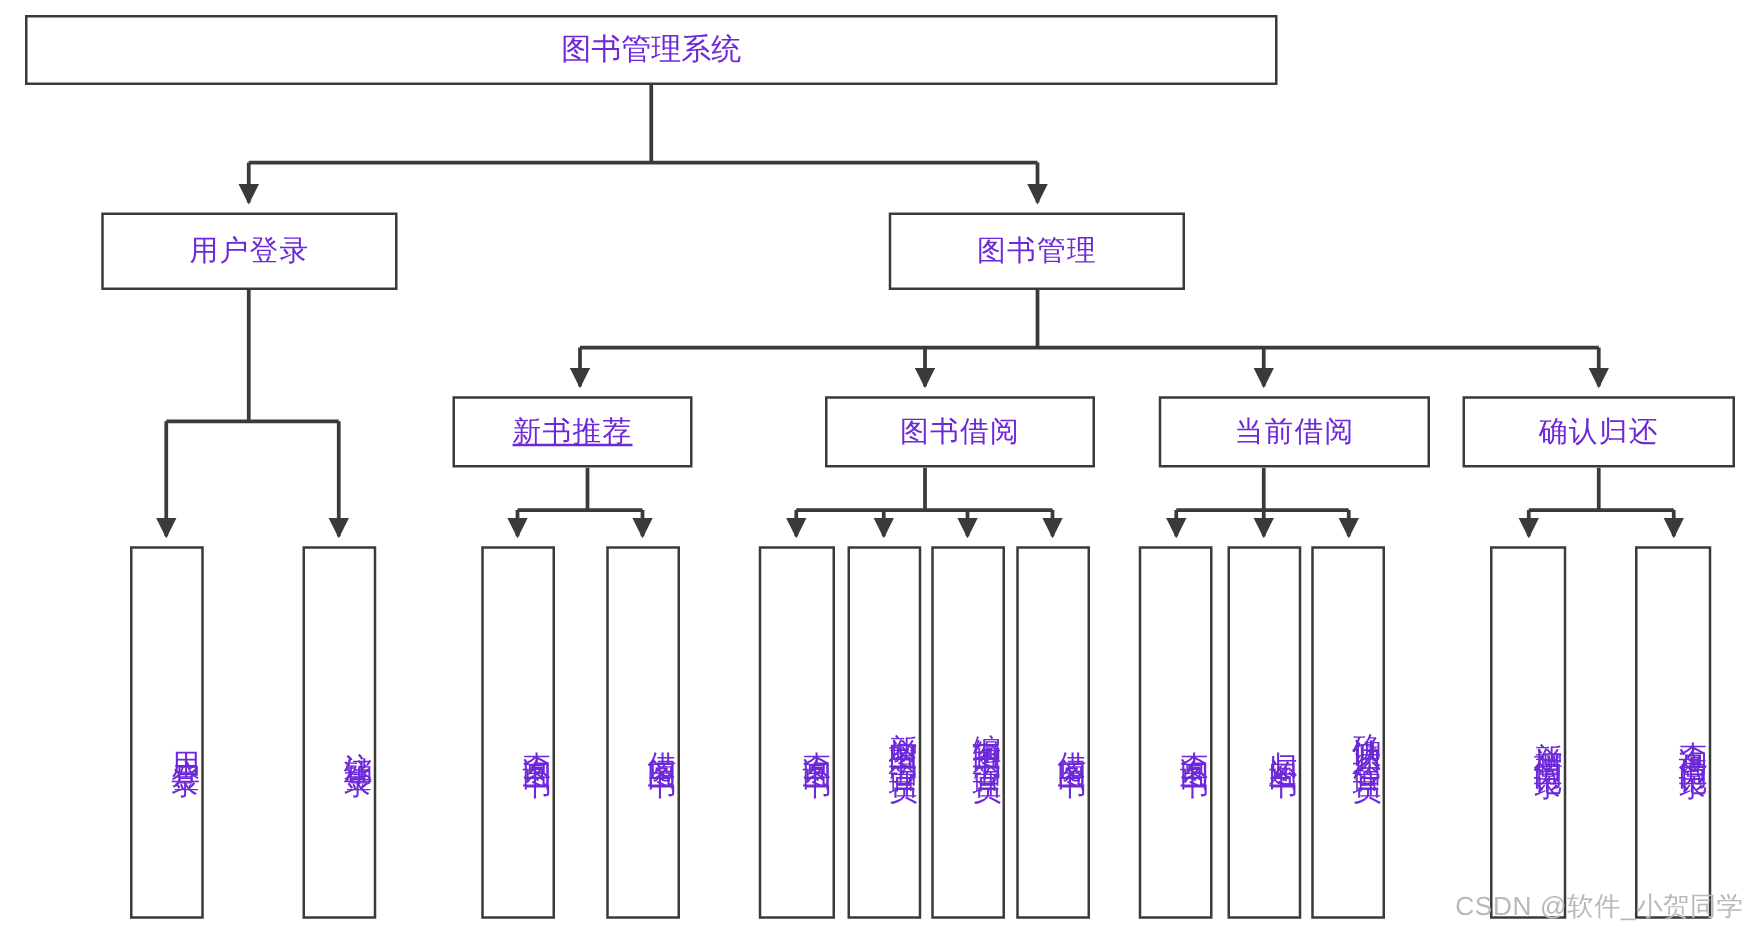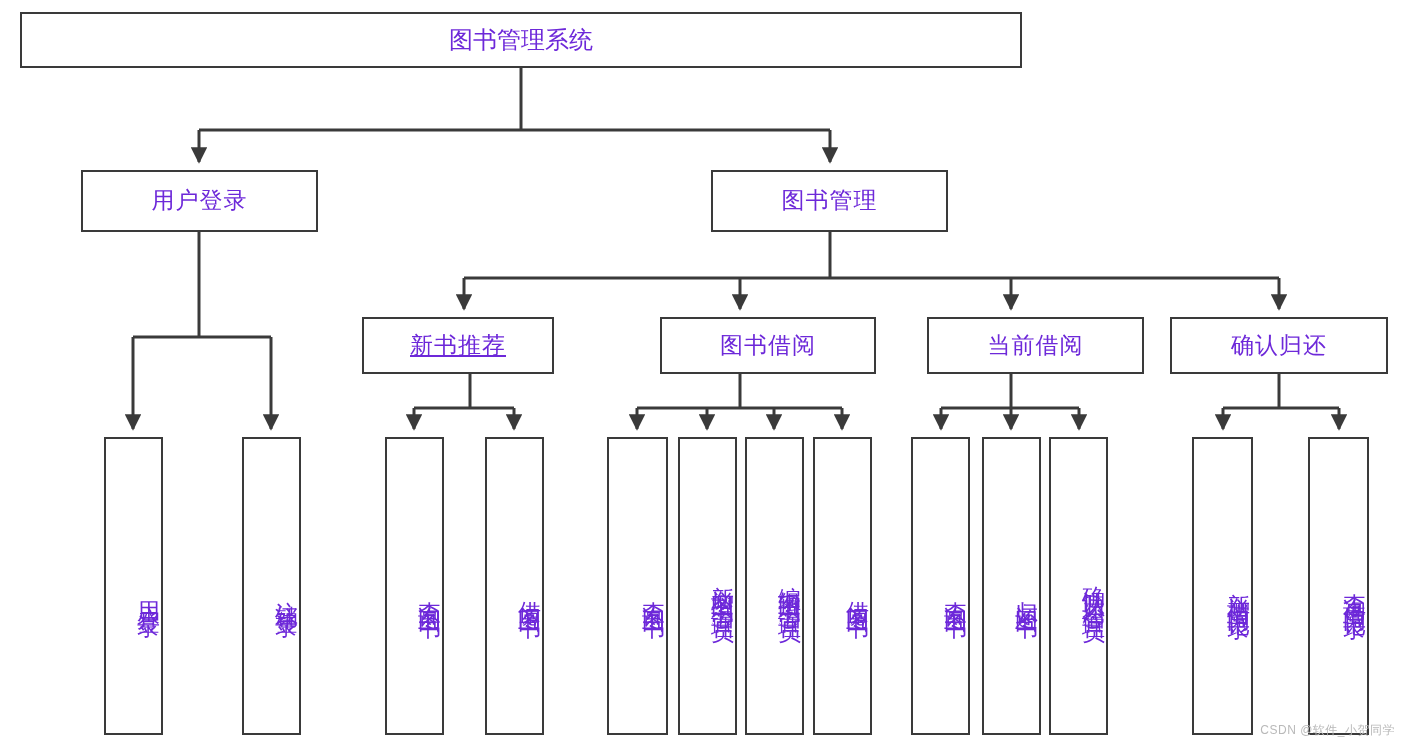--- a/index.html
+++ b/index.html
@@ -45,21 +45,21 @@
     align-items:flex-start;
     justify-content:center;
     padding-top:14px;
     white-space:nowrap;
   }
   .node.leaf.tall{ padding-top:8px; }
   .watermark{
     position:absolute;
     right:10px;
     bottom:8px;
-    font-size:12px;
+    font-size:21px;
     color:#b9b9b9;
     letter-spacing:.5px;
     white-space:nowrap;
     user-select:none;
   }
 </style>
 </head>
 <body>
 
 <div id="diagram-root">

